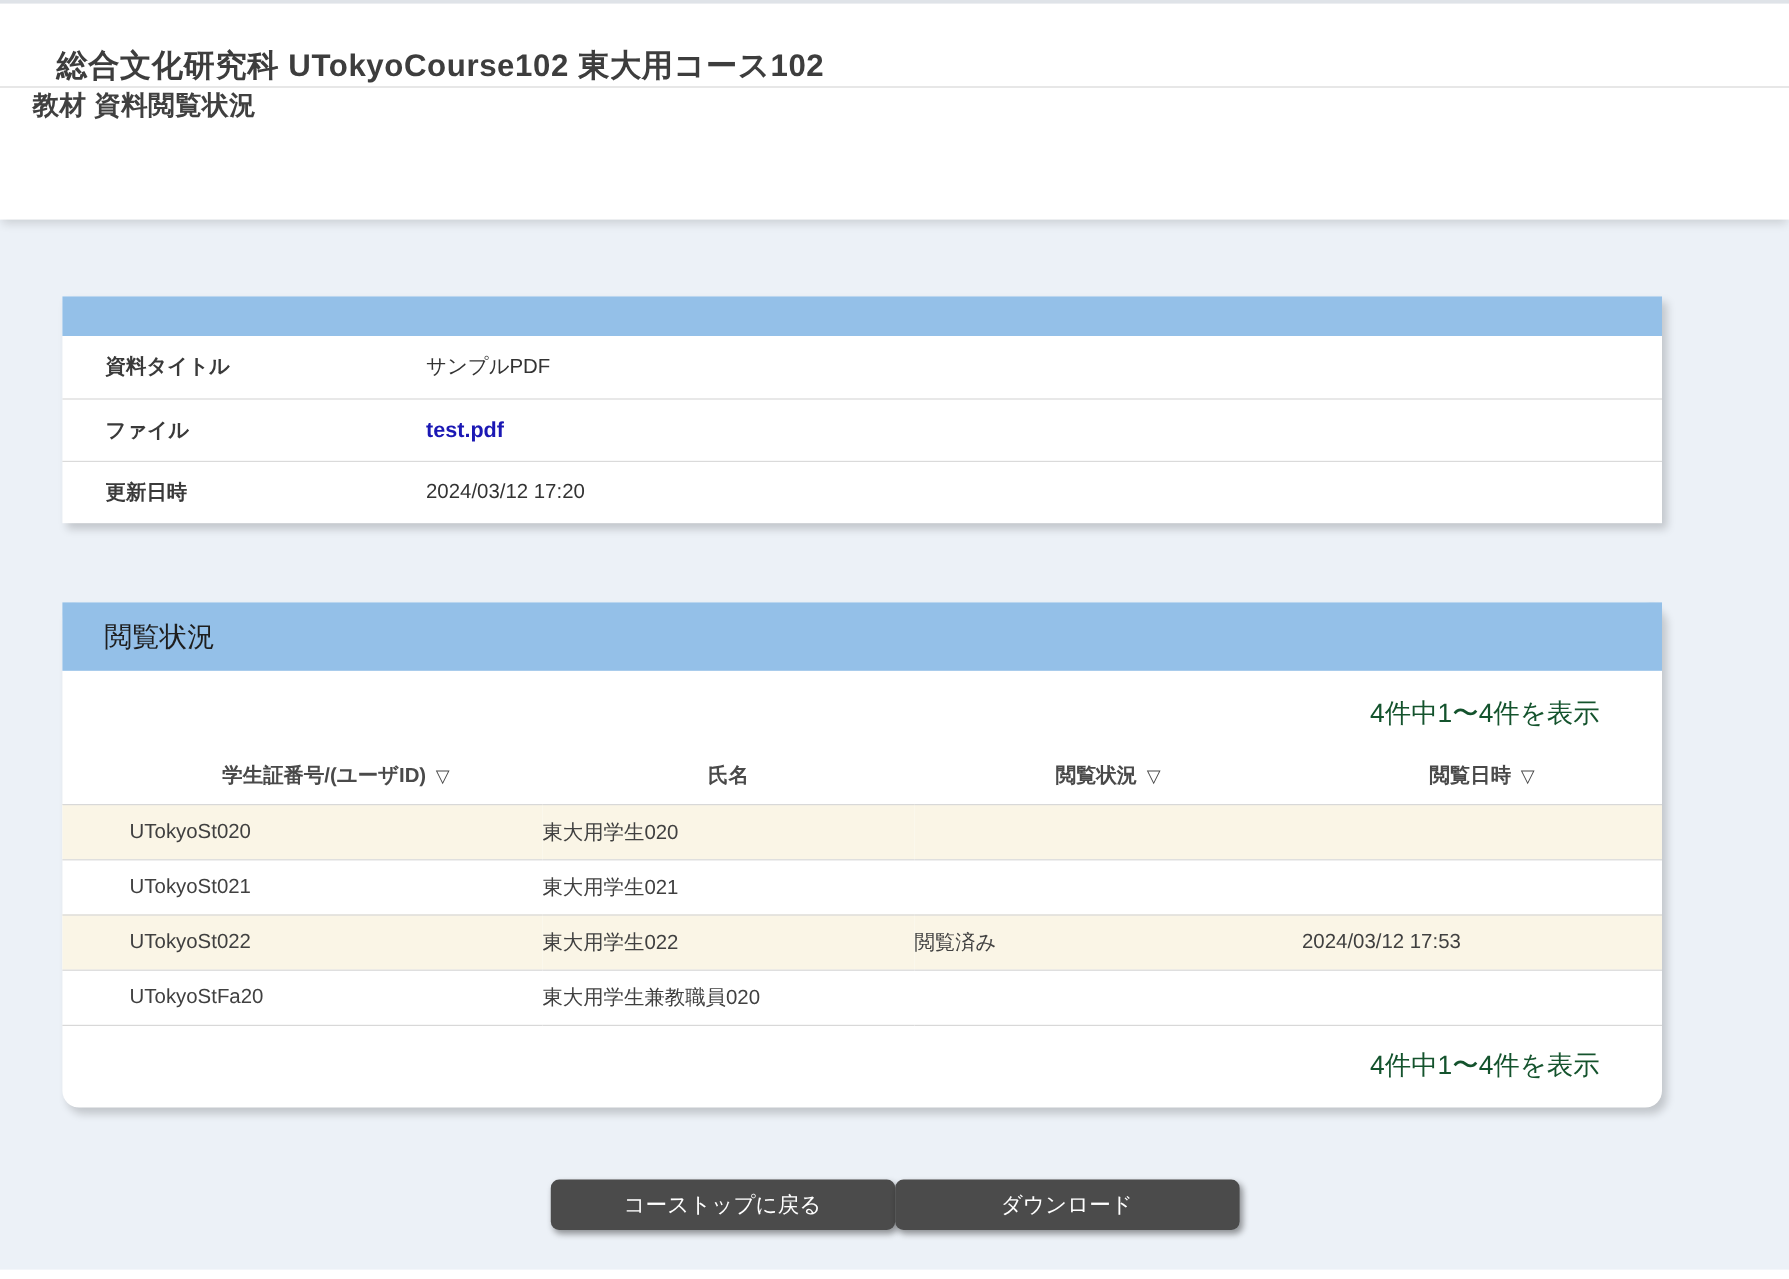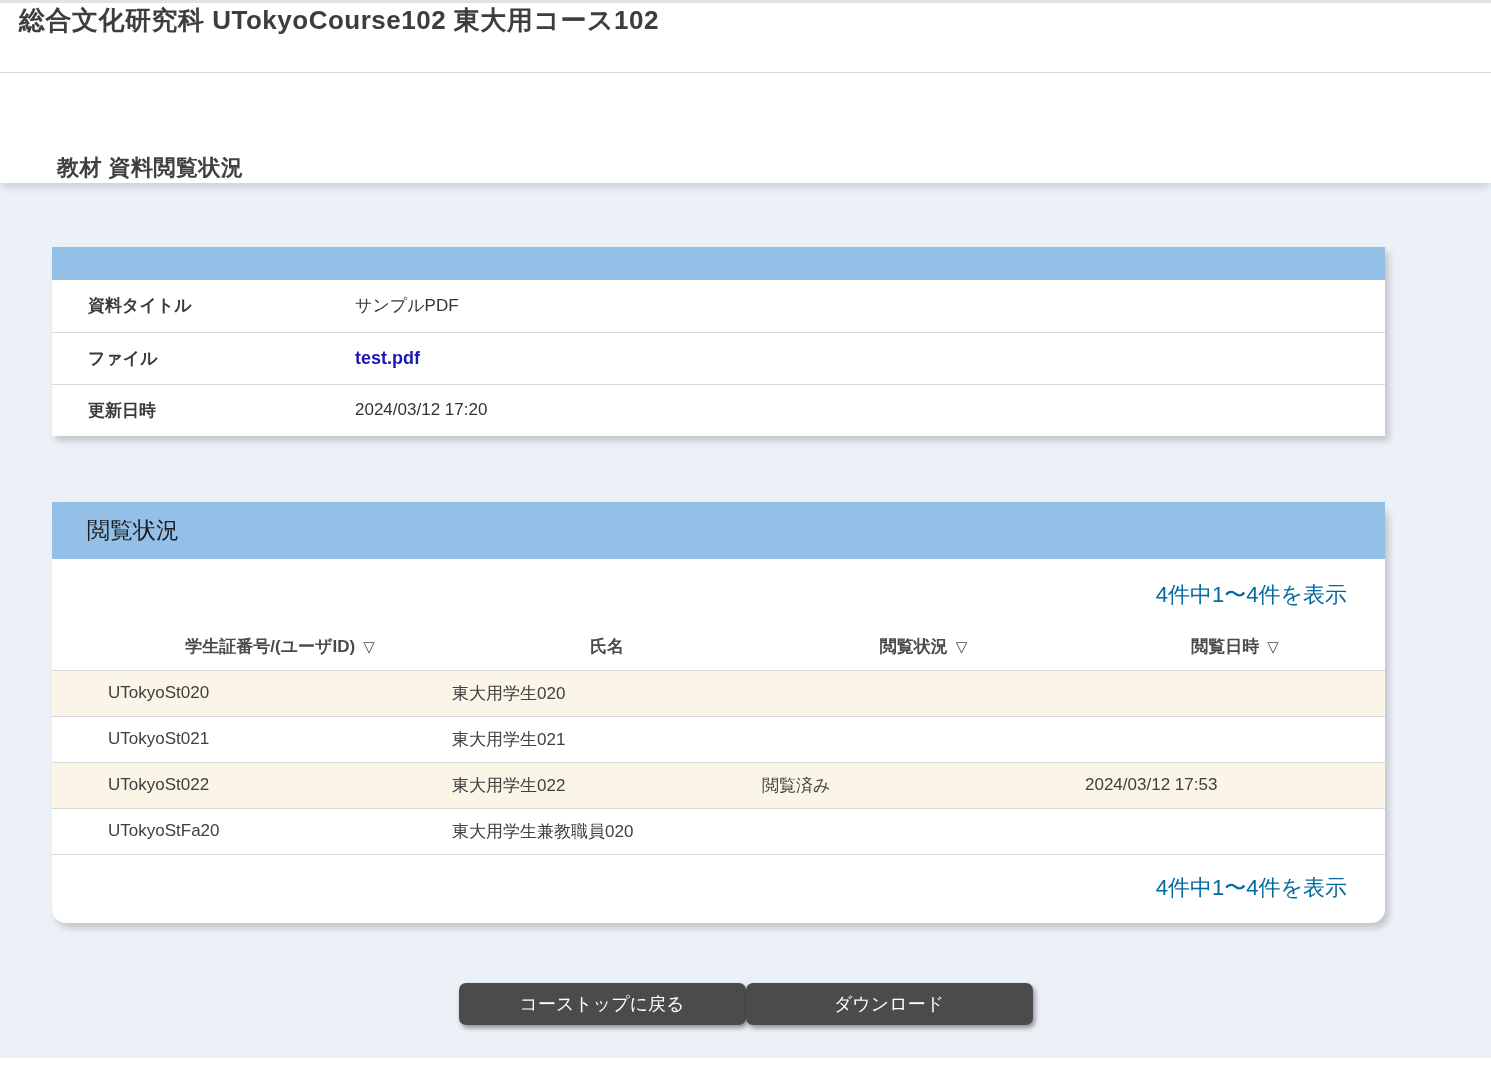--- a/index.html
+++ b/index.html
@@ -13,32 +13,32 @@
   }
 
   
   .page-header {
     background:#ffffff;
     border-top:3px solid #dfe3e8;
     box-shadow:0 6px 8px -2px rgba(0,0,0,0.14);
   }
   .title-band {
     height:70px;
-    display:flex; align-items:flex-start;
-    padding-left:19px;
+    display:flex; align-items:flex-end;
+    padding-left:47px;
     border-bottom:1px solid #d8d8d8;
   }
   .course-title {
     font-size:26px; font-weight:bold; color:#3d3d3d;
     letter-spacing:0.5px;
   }
   .subtitle-band {
     height:110px;
-    display:flex; align-items:flex-end;
-    padding-left:57px;
+    display:flex; align-items:flex-start;
+    padding-left:27px;
   }
   .page-title {
     font-size:22px; font-weight:bold; color:#404040;
     letter-spacing:0.5px;
   }
 
   
   .panel {
     width:1333px;
     margin-left:52px;
@@ -63,22 +63,22 @@
 
   
   .status-panel { margin-top:66px;border-radius:14px; }
   .section-header {
     height:57px; background:#94c0e8;
     display:flex; align-items:center;
     padding-left:35px;
     font-size:23px; color:#1e1e1e;
   }
   .count {
-    text-align:right; padding-right:38px;
-    font-size:22px; color:#0369a1;
+    text-align:right; padding-right:52px;
+    font-size:22px; color:#14532d;
   }
   .count.top { padding-top:21px; padding-bottom:13px; }
   .count.bottom { padding-top:18px; padding-bottom:20px; }
 
   .status-table {
     width:100%; border-collapse:collapse;
     font-size:17px; table-layout:fixed;
   }
   .status-table col.c1 { width:400px; }
   .status-table col.c2 { width:310px; }

